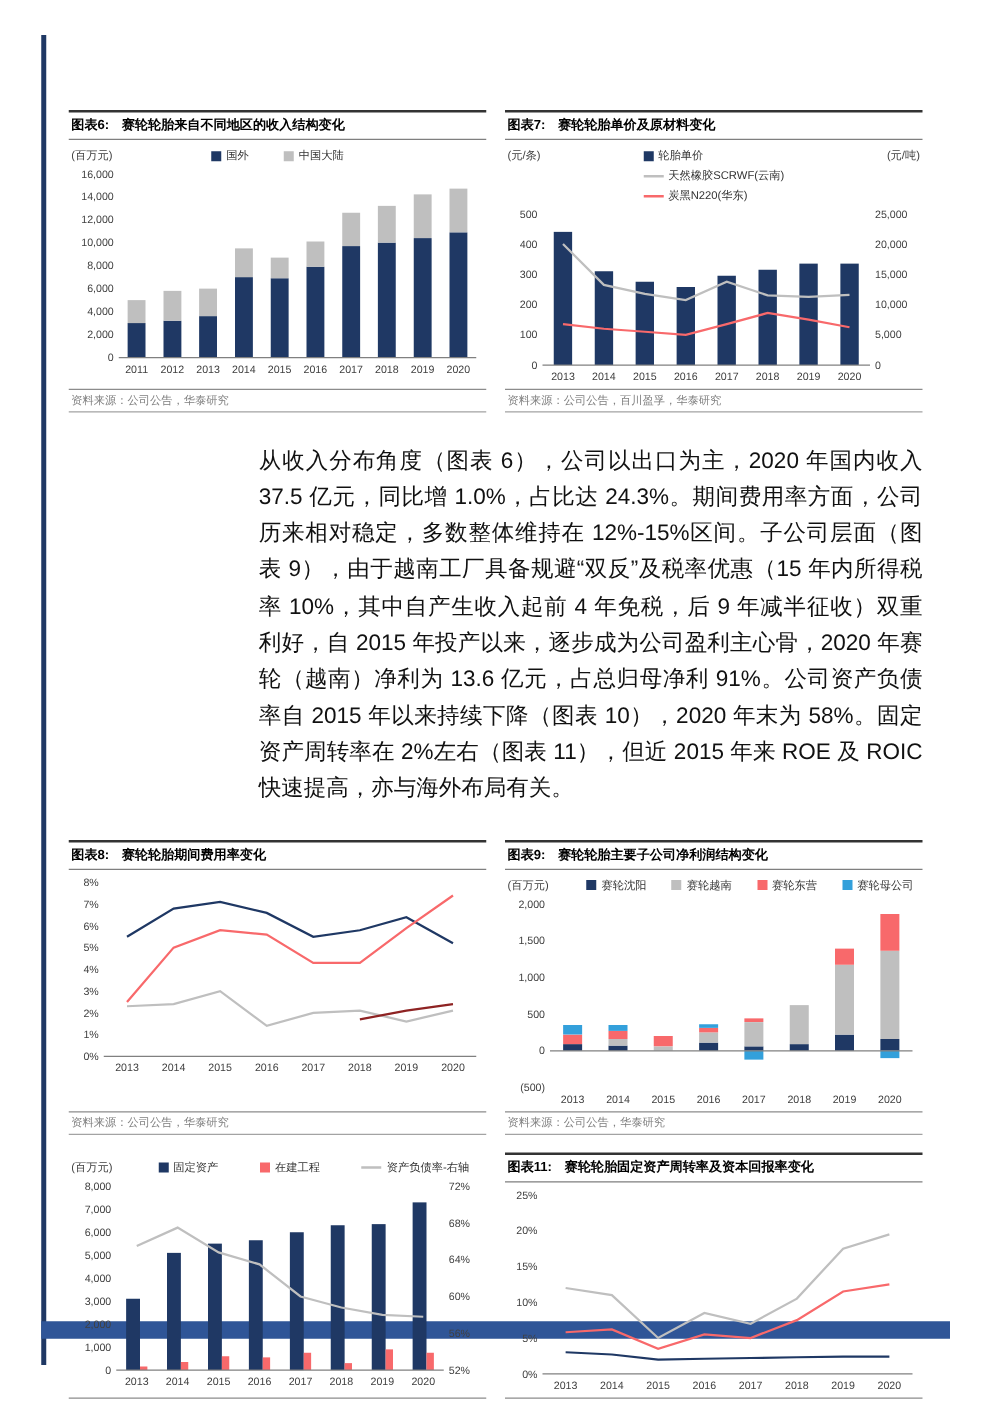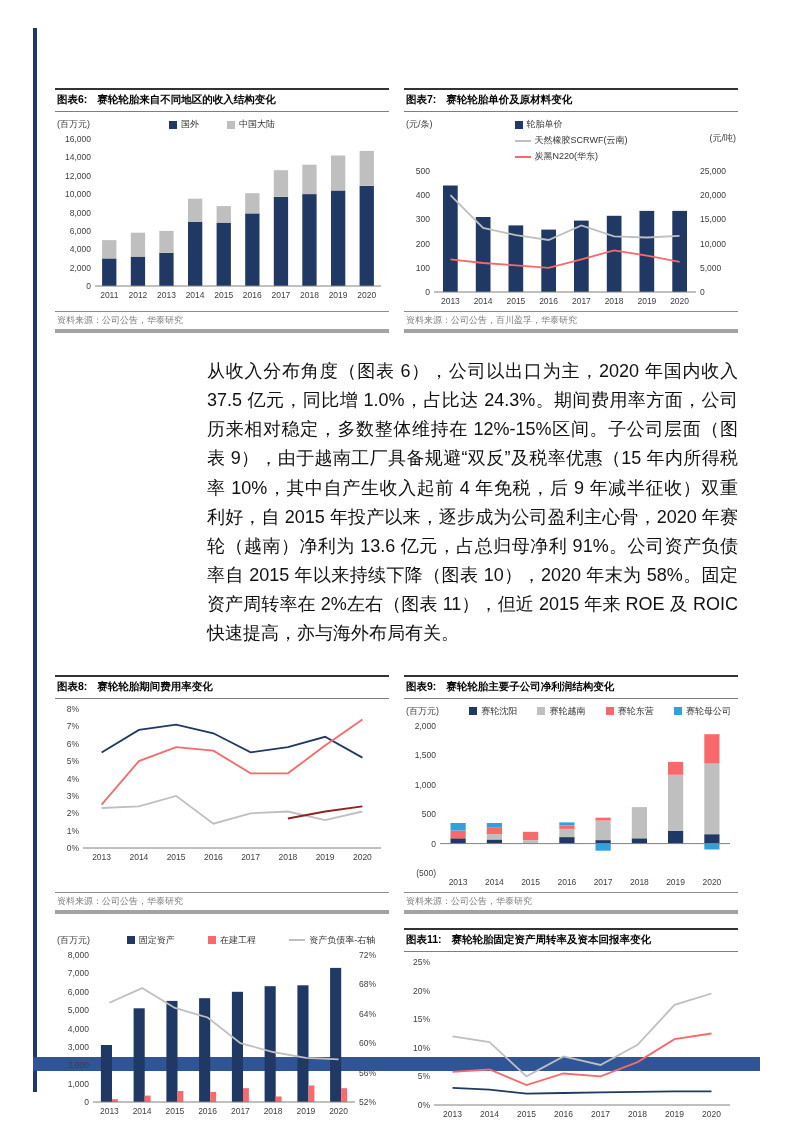--- a/index.html
+++ b/index.html
@@ -7,25 +7,25 @@
   body { font-family:"Liberation Sans","DejaVu Sans",sans-serif; color:#111; }
   .page { position:relative; width:793px; height:1122px; background:#fff; overflow:hidden; margin:0 auto; }
   .spine { position:absolute; left:33px; top:28px; width:4px; height:1064px; background:#1F3864; }
   .footer-bar { position:absolute; left:33px; right:33px; top:1057px; height:14px; background:#2F5597; }
   .content { position:absolute; left:55px; right:55px; top:88px; }
   .charts-row { display:grid; grid-template-columns:1fr 1fr; gap:0 15px; margin-bottom:14px; align-items:stretch; }
   .fig { display:flex; flex-direction:column; }
   .fig-header { border-top:2px solid #333; border-bottom:1px solid #7f7f7f; padding:3px 2px 4px 2px; font-size:10.5px; font-weight:bold; color:#000; }
   .fig-label { margin-right:10px; }
   .fig-chart { flex:1; padding:4px 0 2px 0; }
-  .fig-source { border-top:1px solid #8c8c8c; border-bottom:4px solid #a3a3a3; font-size:9px; color:#7f7f7f; padding:2px 2px; margin-top:2px; }
+  .fig-source { border-top:1px solid #8c8c8c; border-bottom:1px solid #a3a3a3; font-size:9px; color:#7f7f7f; padding:2px 2px; margin-top:2px; }
   .para { margin:24px 0 26px 152px; width:531px; font-size:18px; line-height:1.62; text-align:justify; color:#111; }
   .chart-top { position:relative; font-size:9px; color:#333; min-height:15px; }
   .unit-left { position:absolute; left:2px; top:2px; color:#404040; }
-  .unit-right { position:absolute; right:2px; top:2px; color:#404040;margin-top:14px; }
+  .unit-right { position:absolute; right:2px; top:2px; color:#404040; }
   .legend { display:flex; align-items:center; justify-content:center; gap:28px; padding:2px 0; flex-wrap:wrap; }
   .legend.column { flex-direction:column; align-items:flex-start; gap:3px; width:max-content; margin:0 auto;text-align:center; }
   .legend.grid { display:grid; grid-template-columns:auto auto; gap:4px 46px; justify-content:start; padding-left:48px; }
   .legend.row-after-unit { justify-content:space-around; margin-left:58px; gap:6px; }
   .leg-item { display:inline-flex; align-items:center; white-space:nowrap; }
   .mk { display:inline-block; margin-right:4px; }
   .mk.sq { width:8px; height:8px; }
   .mk.ln { width:16px; height:2px; }
   .plot { line-height:0; }
   svg text { font-size:8.5px; fill:#404040; font-family:"Liberation Sans","DejaVu Sans",sans-serif; }

